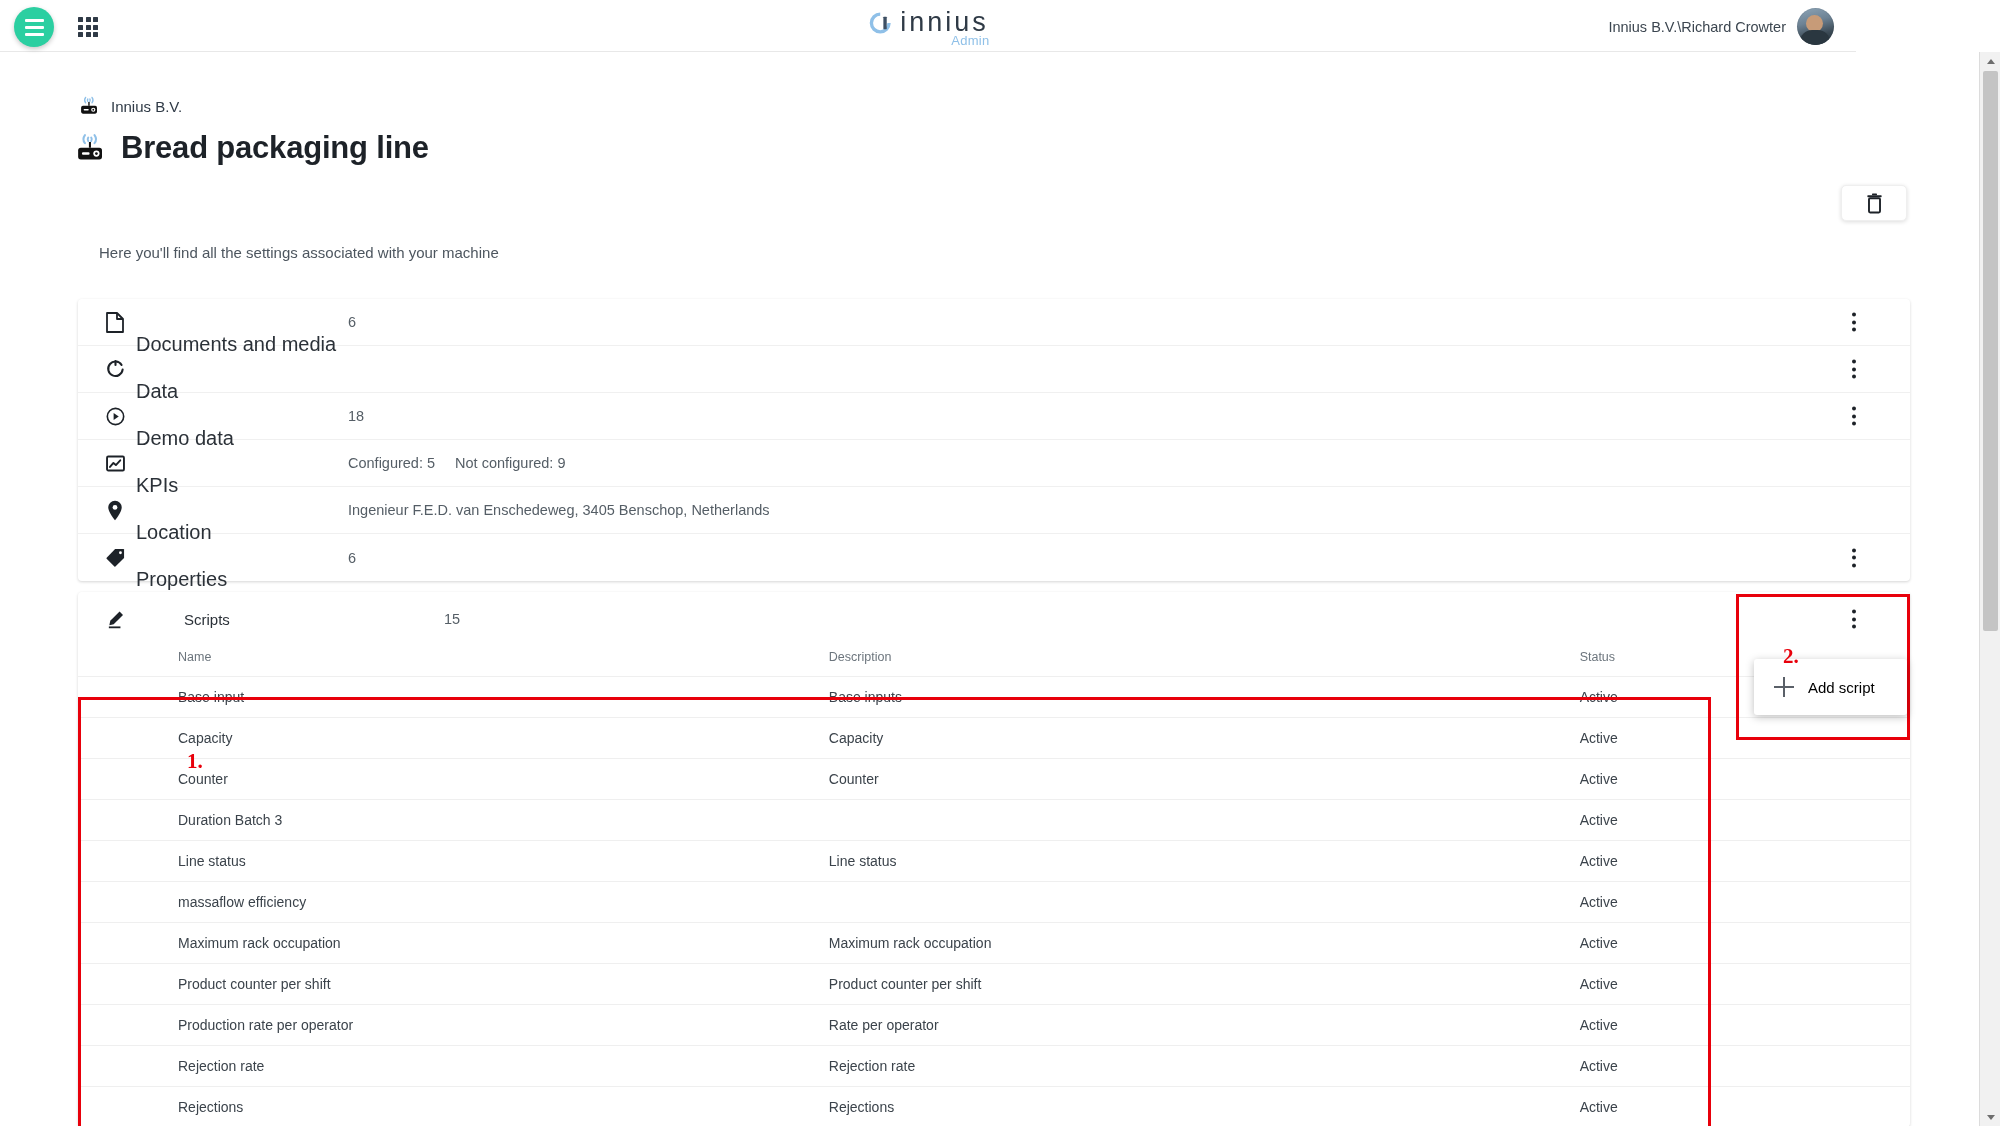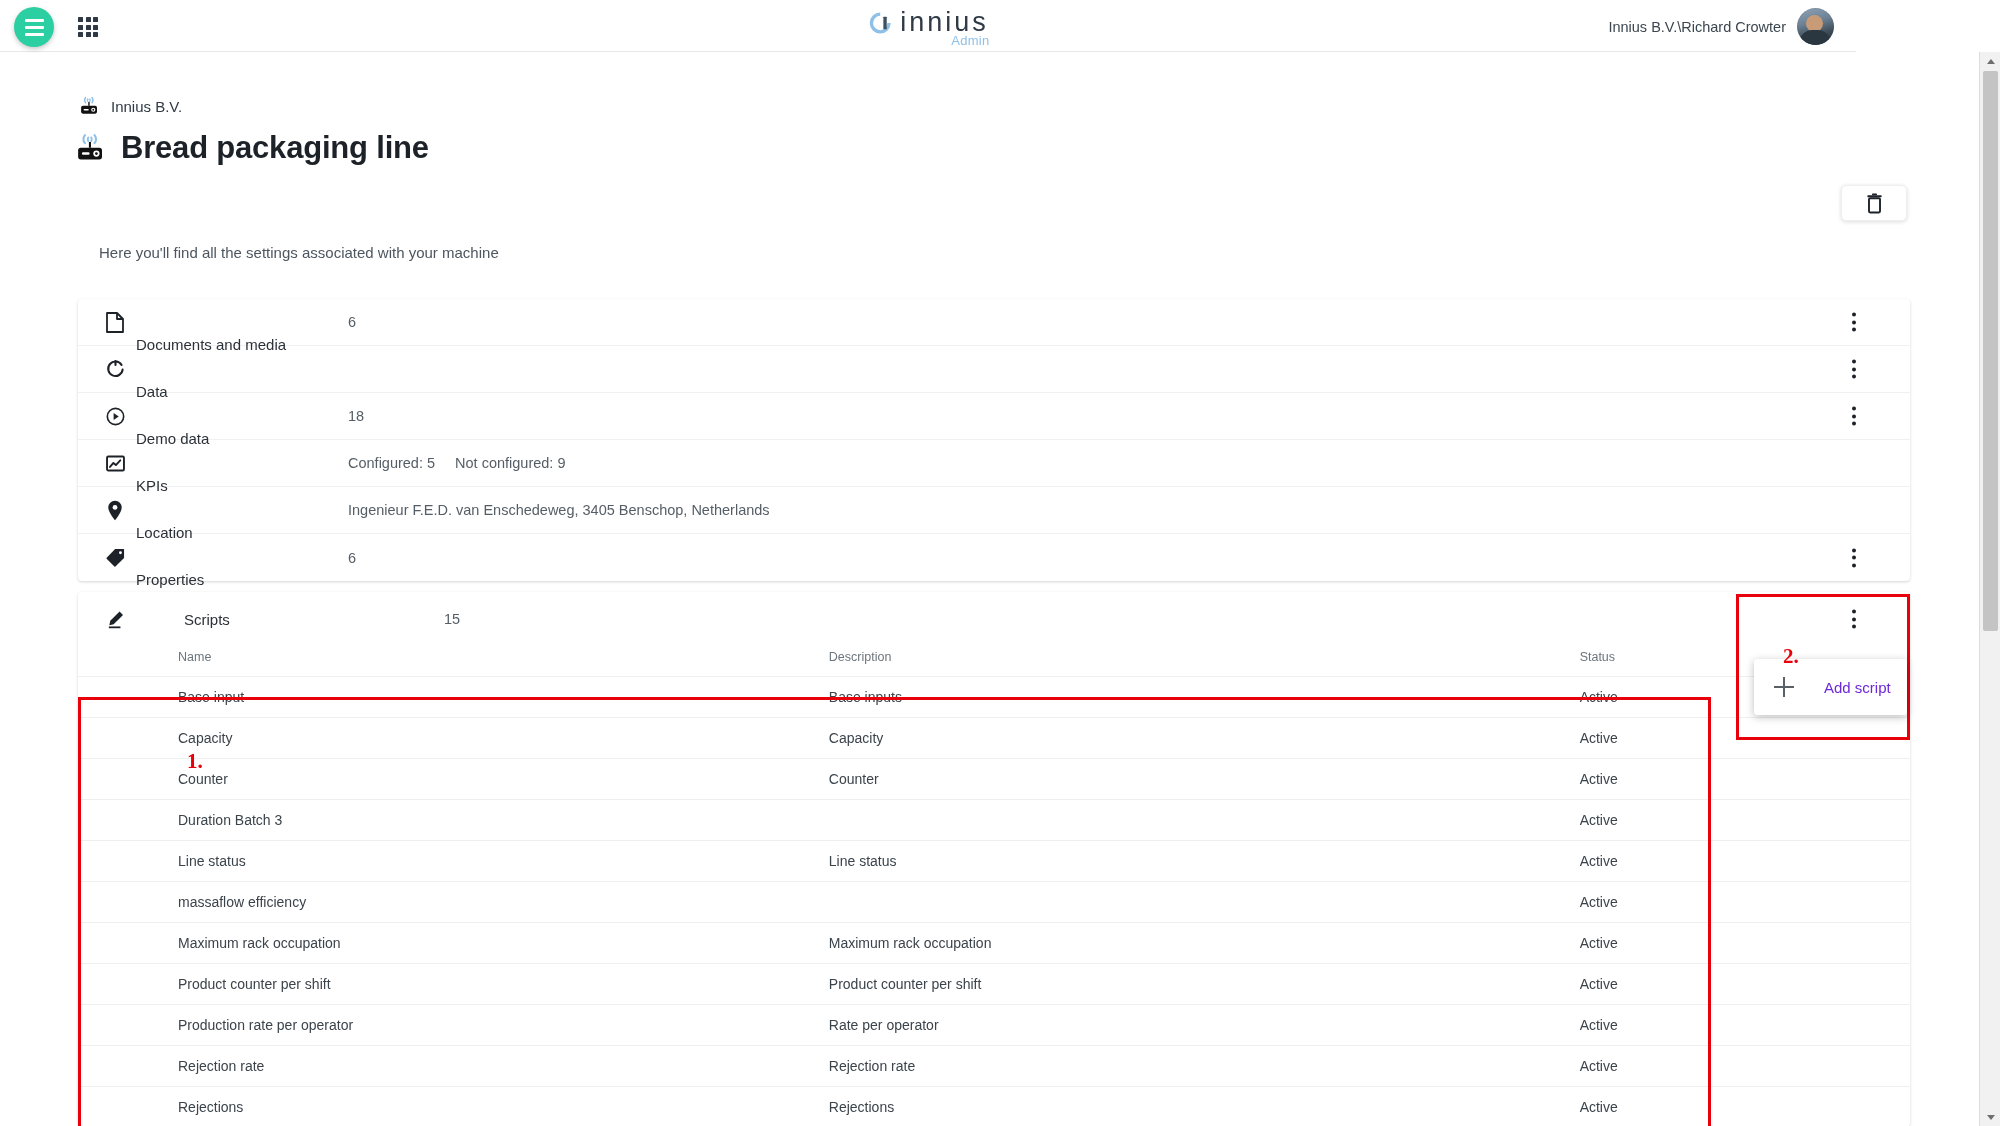--- a/index.html
+++ b/index.html
@@ -111,21 +111,21 @@
   #card-settings { top: 247px; }
   #card-scripts  { top: 540px; }
 
   .srow {
     position: relative; height: 47px;
     border-bottom: 1px solid #f0f0f0;
     display: flex; align-items: center; cursor: pointer;
   }
   .srow:last-child { border-bottom: none; }
   .srow .ico { width: 26px; margin-left: 24px; display: flex; align-items: center; justify-content: center; }
-  .srow .lbl { margin-left: 8px; font-size: 15px; color: #2b3138; width: 212px; margin-top: 44px; }
+  .srow .lbl { margin-left: 8px; font-size: 20px; color: #2b3138; width: 212px; margin-top: 44px; }
   .srow .val { font-size: 14.5px; color: #555e66; display: flex; gap: 20px; }
   .kebab {
     position: absolute; right: 48px; top: 50%; transform: translateY(-50%);
     display: flex; flex-direction: column; gap: 3.5px; padding: 6px; cursor: pointer;
   }
   .kebab i { width: 4px; height: 4px; border-radius: 50%; background: #1d2228; display: block; }
 
   
   .scripts-head {
     position: relative; height: 54px; display: flex; align-items: center; gap: 48px;
@@ -156,21 +156,21 @@
     display: flex; align-items: center; z-index: 30; cursor: pointer;
   }
   .dropdown .plus {
     width: 20px; height: 20px; margin-left: 20px; position: relative;
   }
   .dropdown .plus::before, .dropdown .plus::after {
     content:''; position:absolute; background:#5a6068;
   }
   .dropdown .plus::before { left:0; top:9px; width:20px; height:2px; }
   .dropdown .plus::after  { left:9px; top:0; width:2px; height:20px; }
-  .dropdown .dtext { margin-left: 30px; font-size: 15px; color: #6d28d9; }
+  .dropdown .dtext { margin-left: 14px; font-size: 15px; color: #000000; }
 
   
   .ann-box { position: absolute; border: 3px solid #e8000b; z-index: 25; pointer-events: none; }
   #ann-box-1 { left: 78px; top: 645px; width: 1633px; height: 481px; border-bottom: none; }
   #ann-box-2 { left: 1736px; top: 542px; width: 174px; height: 146px; }
   .ann-num {
     position: absolute; color: #e8000b; font-weight: bold;
     font-size: 21px; z-index: 31; font-family: "Liberation Serif", serif;
   }
   #ann-num-1 { left: 187px; top: 697px; }

